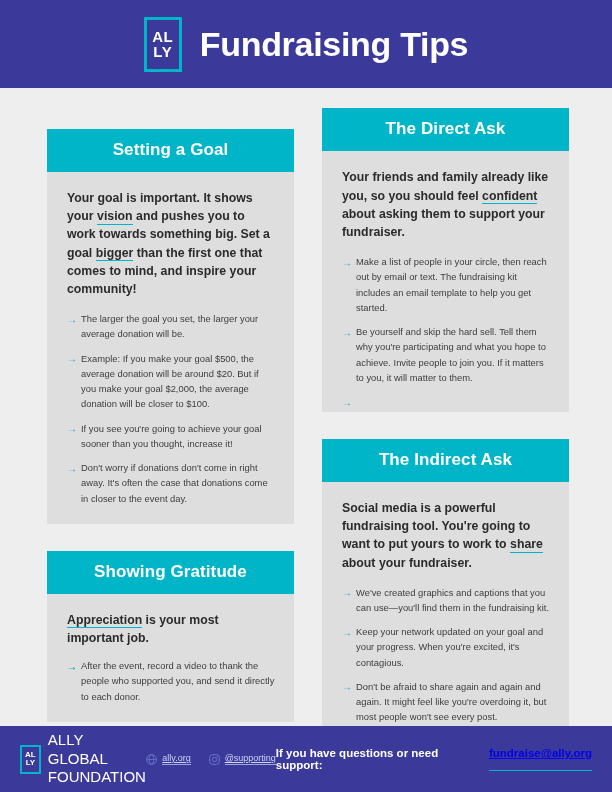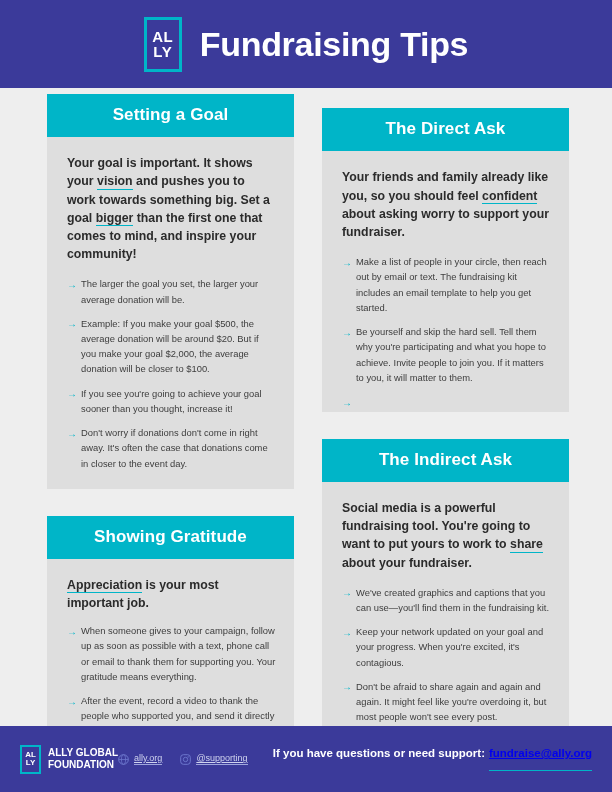--- a/index.html
+++ b/index.html
@@ -158,22 +158,22 @@
     justify-content: center;
     line-height: 1;
   }
   .footer-logo-box .lrow {
     color: #ffffff;
     font-weight: bold;
     font-size: 8px;
   }
   .footer-brand {
     color: #ffffff;
-    font-weight: bold;
-    font-size: 10px;
+    font-weight: normal;
+    font-size: 15px;
     line-height: 1.25;
   }
 
   .footer-links {
     display: flex;
     align-items: center;
     gap: 18px;
   }
   .footer-link {
     display: flex;
@@ -236,34 +236,34 @@
       </div>
     </div>
 
     <div class="gap-left"></div>
 
     <div class="card">
       <div class="card-head">Showing Gratitude</div>
       <div class="card-body">
         <p class="lede single"><u>Appreciation</u><span> is your most important job.</span></p>
         <ul class="tips">
-            <li><span class="arrow">→</span><span>When someone gives to your campaign, follow up as soon as possible with a text, phone call or email to thank them for supporting you. Your gratitude means everything.</span></li>
+            <li><span class="arrow">→</span></li>
             <li><span class="arrow">→</span><span>After the event, record a video to thank the people who supported you, and send it directly to each donor.</span></li>
           </ul>
       </div>
     </div>
 
   </div>
 
   <div class="column">
 
     <div class="card">
       <div class="card-head">The Direct Ask</div>
       <div class="card-body">
-        <p class="lede"><span>Your friends and family already like you, so you should feel </span><u>confident</u><span> about asking worry to support your fundraiser.</span></p>
+        <p class="lede"><span>Your friends and family already like you, so you should feel </span><u>confident</u><span> about asking them to support your fundraiser.</span></p>
         <ul class="tips">
             <li><span class="arrow">→</span><span>Make a list of people in your circle, then reach out by email or text. The fundraising kit includes an email template to help you get started.</span></li>
             <li><span class="arrow">→</span><span>Be yourself and skip the hard sell. Tell them why you're participating and what you hope to achieve. Invite people to join you. If it matters to you, it will matter to them.</span></li>
             <li><span class="arrow">→</span></li>
           </ul>
       </div>
     </div>
 
     <div class="gap-right"></div>
 

